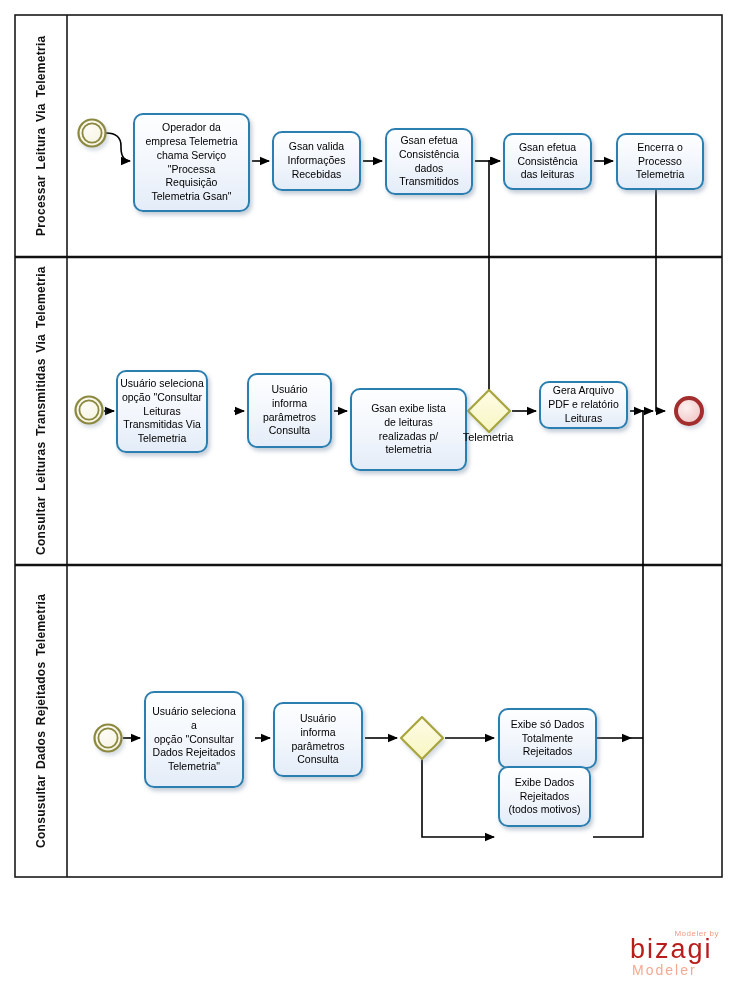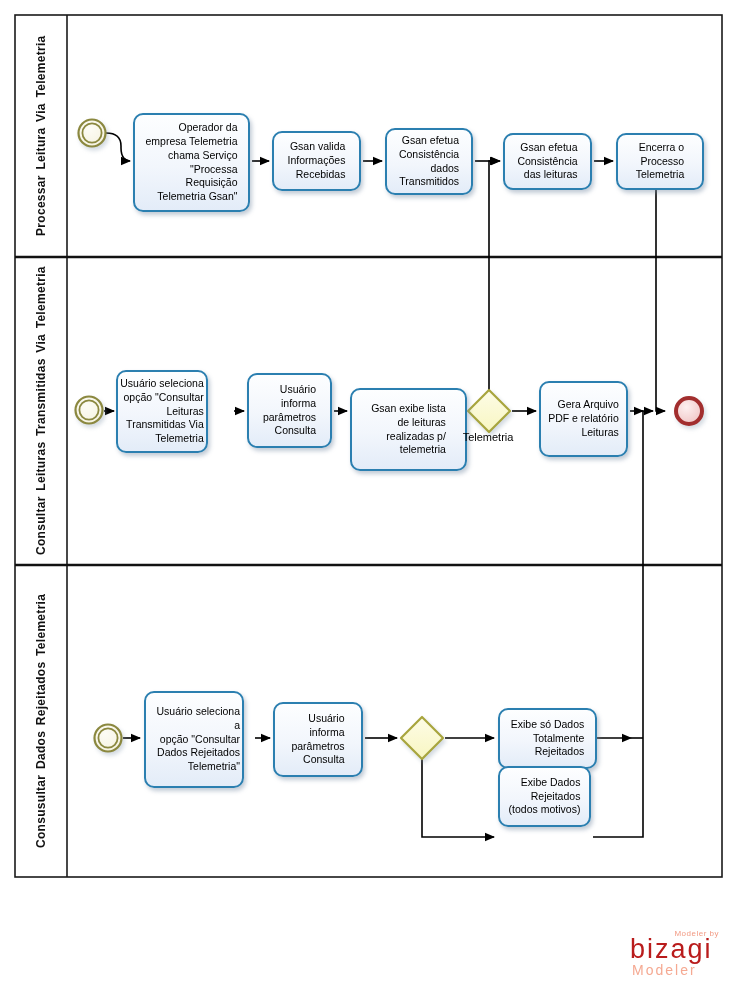--- a/index.html
+++ b/index.html
@@ -7,21 +7,21 @@
     position:relative;width:741px;height:991px;background:#ffffff;
     font-family:"Liberation Sans", sans-serif;overflow:hidden;
   }
   .canvas svg{position:absolute;left:0;top:0;}
   .task{
     position:absolute;box-sizing:border-box;
     border:2px solid #2b7fb0;border-radius:10px;
     background:linear-gradient(180deg,#fdfeff 0%,#f2f6fc 55%,#e3ecf8 100%);
     box-shadow:2px 3px 4px rgba(120,140,165,0.45);
     display:flex;align-items:center;justify-content:center;
-    text-align:right;font-size:10.5px;line-height:1.32;color:#000;
+    text-align:center;font-size:10.5px;line-height:1.32;color:#000;
     white-space:pre-line;padding:2px;
   }
   .lane-label{
     position:absolute;display:flex;align-items:center;justify-content:center;
     writing-mode:vertical-rl;transform:rotate(180deg);
     font-weight:bold;font-size:12px;color:#111;letter-spacing:0.3px;word-spacing:2px;
     text-align:center;
   }
   .gw-label{
     position:absolute;font-size:11px;color:#000;text-align:center;
@@ -143,21 +143,21 @@
 Transmitidas Via
 Telemetria</div>
   <div class="task" style="left:247px;top:373px;width:85px;height:75px">Usuário
 informa
 parâmetros
 Consulta</div>
   <div class="task" style="left:350px;top:388px;width:117px;height:83px">Gsan exibe lista
 de leituras
 realizadas p/
 telemetria</div>
-  <div class="task" style="left:539px;top:381px;width:89px;height:76px">Gera Arquivo
+  <div class="task" style="left:539px;top:381px;width:89px;height:48px">Gera Arquivo
 PDF e relatório
 Leituras</div>
 
   <div class="task" style="left:144px;top:691px;width:100px;height:97px">Usuário seleciona a
 opção "Consultar
 Dados Rejeitados
 Telemetria"</div>
   <div class="task" style="left:273px;top:702px;width:90px;height:75px">Usuário
 informa
 parâmetros

